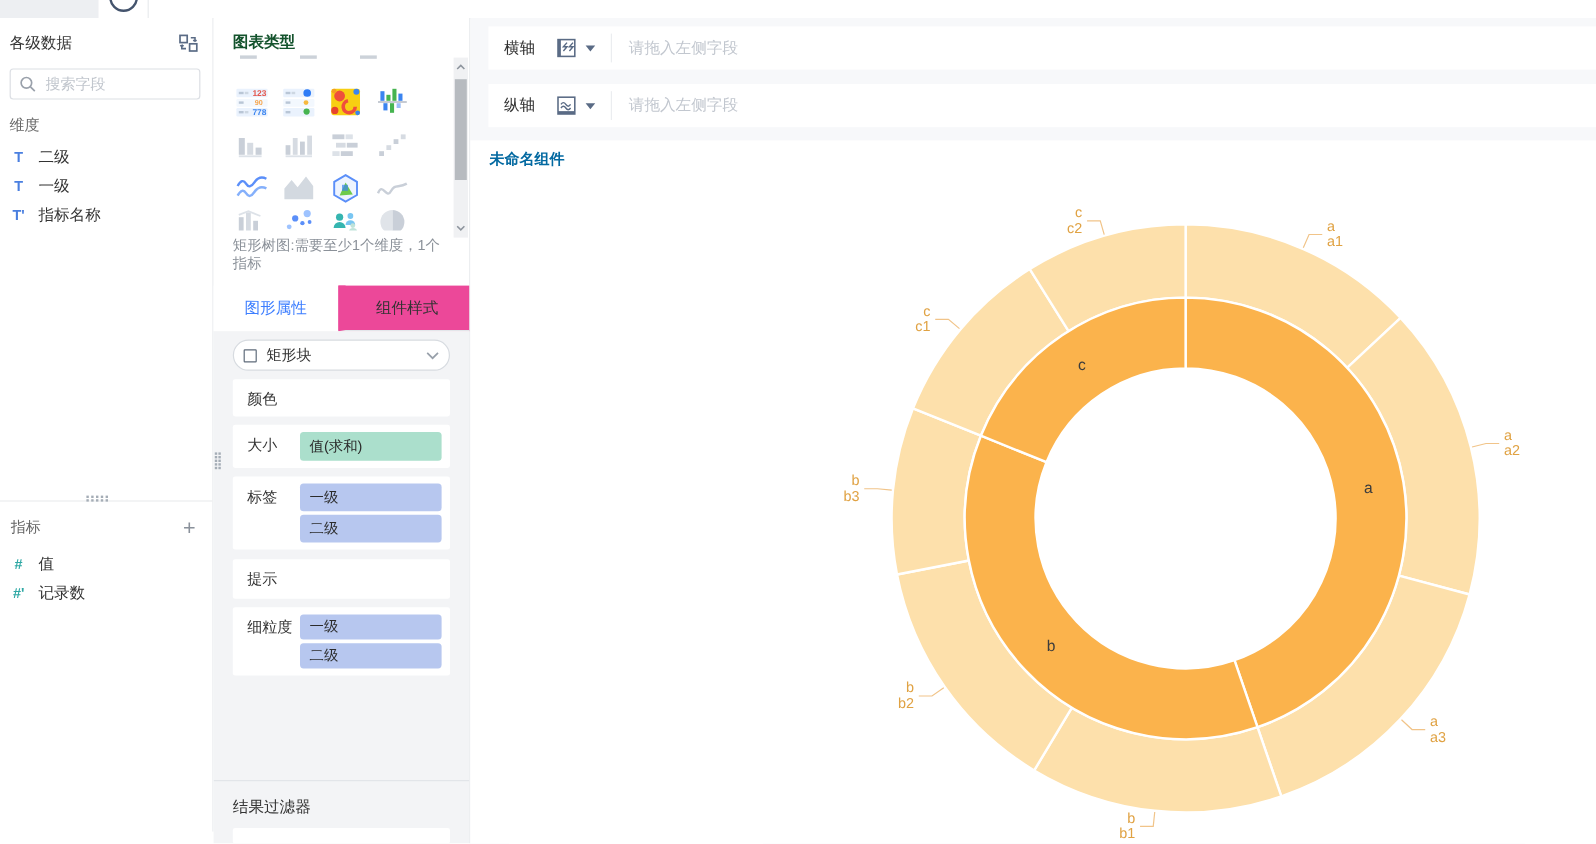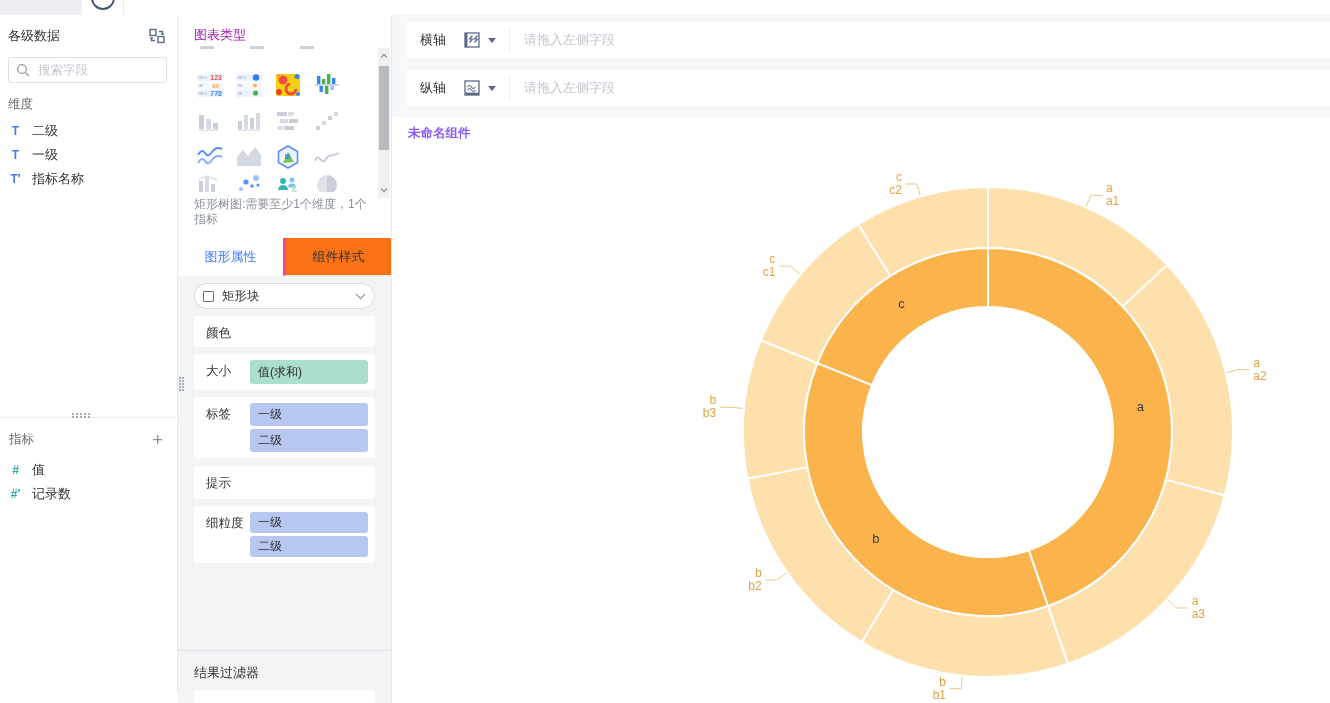--- a/index.html
+++ b/index.html
@@ -25,34 +25,34 @@
   .ficon.met{color:#2fa8a4}
   .fname{font-size:13px;color:#333;white-space:nowrap}
   .sb-bottom{position:absolute;left:0;right:0;top:402px;border-top:1px solid #ecedef}
   .drag-h{position:absolute;top:-5px;left:72px;width:2px;height:2px;background:#a5adb6;
           box-shadow:4px 0 #a5adb6,8px 0 #a5adb6,12px 0 #a5adb6,16px 0 #a5adb6,0 3px #a5adb6,4px 3px #a5adb6,8px 3px #a5adb6,12px 3px #a5adb6,16px 3px #a5adb6;cursor:row-resize}
   .sb-met-head{display:flex;align-items:center;justify-content:space-between;padding:12px 14px 0 8px}
   .plus{font-size:18px;color:#8a919b;line-height:14px;cursor:pointer;font-weight:400}
   .sb-met-fields{margin-top:9px}
   
   .panel{position:absolute;left:178px;top:15px;bottom:0;width:213px;background:#fff;border-right:1px solid #e8eaed}
-  .p-title{position:absolute;left:16px;top:11px;font-size:13px;color:#a21caf;font-weight:400}
+  .p-title{position:absolute;left:16px;top:11px;font-size:13px;color:#14532d;font-weight:700}
   .grid{position:absolute;left:16px;top:31px;width:160px;height:146px;overflow:hidden}
   .irow{position:absolute;left:2px;display:flex;gap:11px}
   .irow .cell{width:28px;height:28px;cursor:pointer}
   .irow .cell svg{width:28px;height:28px;display:block}
   .dash{display:inline-block;width:14px;height:3px;background:#ccd2d9;margin-right:25px}
   .sbar{position:absolute;right:1px;top:33px;width:12px;height:150px;background:#f0f1f3}
   .sbar .thumb{position:absolute;left:1px;top:18px;width:10px;height:84px;background:#b7bbc0;cursor:pointer}
   .sbar .chev{position:absolute;left:0;width:12px;height:12px;color:#8d949d;cursor:pointer}
   .hint{position:absolute;left:16px;top:182px;width:178px;font-size:12px;line-height:15px;color:#8b9199}
   .ptabs{position:absolute;left:0;right:0;top:223px;height:38px;display:flex}
   .ptab{flex:1;display:flex;align-items:center;justify-content:center;font-size:13px;cursor:pointer}
   .ptab.active{background:#fff;color:#3d7eff}
-  .ptab.inactive{background:#f97316;color:#333;border-left:3px solid #ec4899;border-bottom:1px solid #e3e6ea}
+  .ptab.inactive{background:#ec4899;color:#333;border-left:6px solid #ec4899;border-bottom:1px solid #e3e6ea}
   .pcontent{position:absolute;left:0;right:0;top:261px;bottom:0;background:#f3f4f6;overflow:hidden}
   .dd{position:absolute;left:16px;right:16px;top:7px;height:24px;background:#fff;border:1px solid #d7dbe0;border-radius:13px;display:flex;align-items:center;padding:0 8px;gap:8px;font-size:12.5px;color:#333;cursor:pointer}
   .sq{width:9px;height:9px;border:1.5px solid #5f6b7a;border-radius:1px;flex:none}
   .dd .chevdn{margin-left:auto;line-height:0}
   .card{position:absolute;left:16px;right:16px;background:#fff;border-radius:2px;display:flex;gap:0;padding:6px 0 6px 12px;box-sizing:border-box}
   .card .lbl{width:44px;flex:none;font-size:12.5px;color:#333;padding-top:3px}
   .pills{display:flex;flex-direction:column;gap:3px}
   .pill{width:118px;height:35px;border-radius:3px;display:flex;align-items:center;padding:0 8px;box-sizing:border-box;font-size:12px;color:#2b2b2b;cursor:pointer}
   .pill-green{background:#abdfcc}
   .pill-blue{background:#b7c7ef}
@@ -64,21 +64,21 @@
   
   .main{position:absolute;left:392px;top:15px;right:0;bottom:0;background:#f7f8fa}
   .axisbar{position:absolute;left:15px;right:0;height:36px;background:#fff;display:flex;align-items:center;padding-left:13px}
   .axisbar.one{top:7px}.axisbar.two{top:55px}
   .ax-label{font-size:13px;color:#333;width:30px}
   .ax-icon{margin-left:12px;line-height:0;cursor:pointer}
   .caret{margin-left:6px;width:0;height:0;border-left:4px solid transparent;border-right:4px solid transparent;border-top:5px solid #5a6b85;cursor:pointer}
   .vdiv{width:1px;height:24px;background:#ebedf0;margin:0 14px 0 13px}
   .ax-ph{font-size:13px;color:#c2c7cf}
   .canvas{position:absolute;left:0;right:0;top:102px;bottom:0;background:#fff}
-  .cv-title{position:absolute;left:16px;top:8px;font-size:12.5px;font-weight:700;color:#8b5cf6}
+  .cv-title{position:absolute;left:16px;top:8px;font-size:12.5px;font-weight:700;color:#0369a1}
   .cv-svg{position:absolute;left:0;top:0}
 </style>
 </head>
 <body>
 
 <div class="topstrip">
   <div class="graypart"></div>
   <div class="tab">
     <div class="circ"></div>
   </div>

